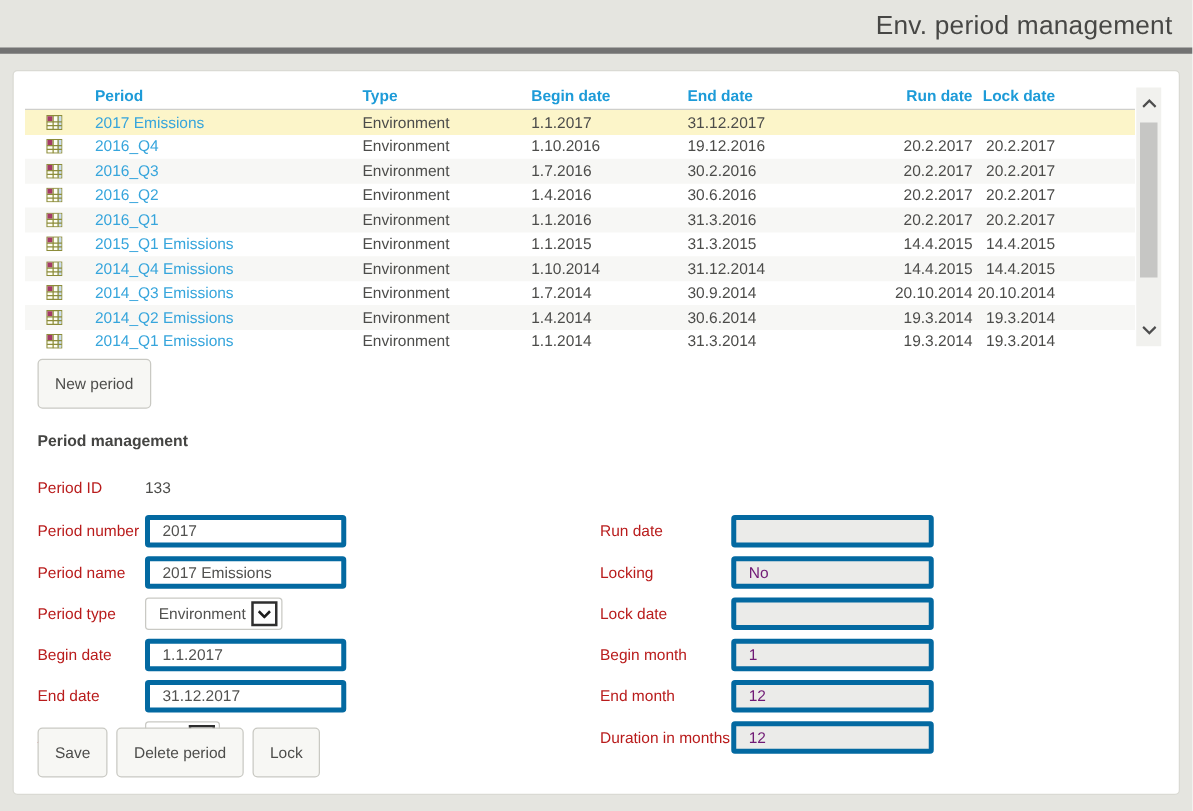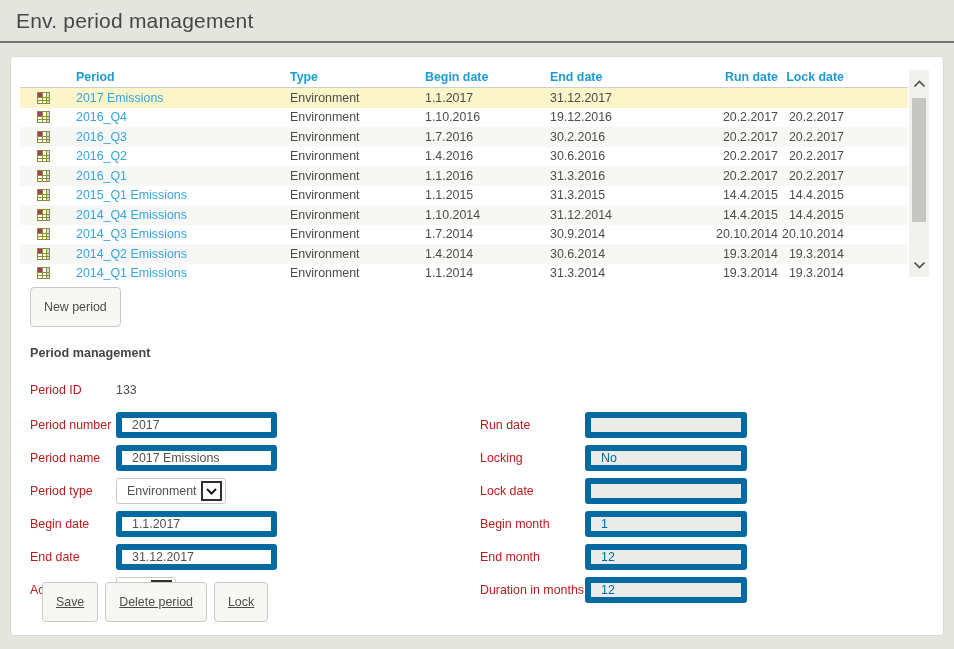--- a/index.html
+++ b/index.html
@@ -4,21 +4,21 @@
 <style>
   * { margin: 0; padding: 0; box-sizing: border-box; }
   html, body { width: 954px; height: 649px; }
   body {
     font-family: "Liberation Sans", sans-serif;
     background: #e5e5e0;
     color: #4a4a48;
     overflow: hidden;
   }
   
-  .page-header { padding: 9px 16px 0 16px; height: 43px; border-bottom: 2px solid #737373; }
+  .page-header { padding: 9px 16px 0 16px; height: 43px; border-bottom: 5px solid #737373; text-align: right; }
   .page-title { font-size: 21px; font-weight: 400; color: #474745; letter-spacing: 0.2px; }
   
   .panel {
     margin: 13px 10px 0 10px;
     background: #ffffff;
     border: 1px solid #dadad4;
     border-radius: 4px;
     height: 580px;
     position: relative;
     padding: 0 9px;
@@ -84,52 +84,52 @@
   .id-row { margin: 17px 0 9px 10px; }
   .id-row .form-label { width: 86px; }
   .id-value { font-size: 12.4px; color: #4c4c4a; }
   .form-grid { display: flex; padding-left: 10px; margin-top: 0; }
   .fcol-left { width: 450px; }
   .fcol-right { flex: 1; }
   .fcol-left .form-label { width: 86px; flex-shrink: 0; }
   .fcol-right .form-label { width: 105px; flex-shrink: 0; }
   .tinput {
     width: 161px; height: 26px;
-    border: 6px solid #0369a1;
+    border: 4px solid #0369a1;
     border-radius: 3px;
     background: #ffffff;
     font-family: "Liberation Sans", sans-serif;
     font-size: 12.4px;
     color: #525250;
     padding: 0 10px;
   }
   .tinput:disabled {
     background: #ebebe9;
-    color: #0369a1;
+    color: #701a75;
     width: 162px;
   }
   
   .fselect {
     height: 26px;
     border: 1px solid #c9c9c4;
     border-radius: 3px;
     background: #fff;
     display: inline-flex;
     align-items: center;
     padding: 0 3px 0 10px;
     cursor: pointer;
   }
   .fselect .sel-text { font-size: 12.4px; color: #525250; margin-right: 4px; }
   .sel-btn {
     width: 21px; height: 20px;
     border: 2px solid #2e2e2e;
     background: #fdfdfd;
     display: flex; align-items: center; justify-content: center;
   }
-  .actions { position: absolute; bottom: 13px; left: 31px; display: flex; gap: 7px; text-decoration: underline; }
+  .actions { position: absolute; bottom: 13px; left: 19px; display: flex; gap: 7px; }
 </style>
 </head>
 <body>
 
 <div class="page-header">
   <div class="page-title">Env. period management</div>
 </div>
 
 <div class="panel">
 

